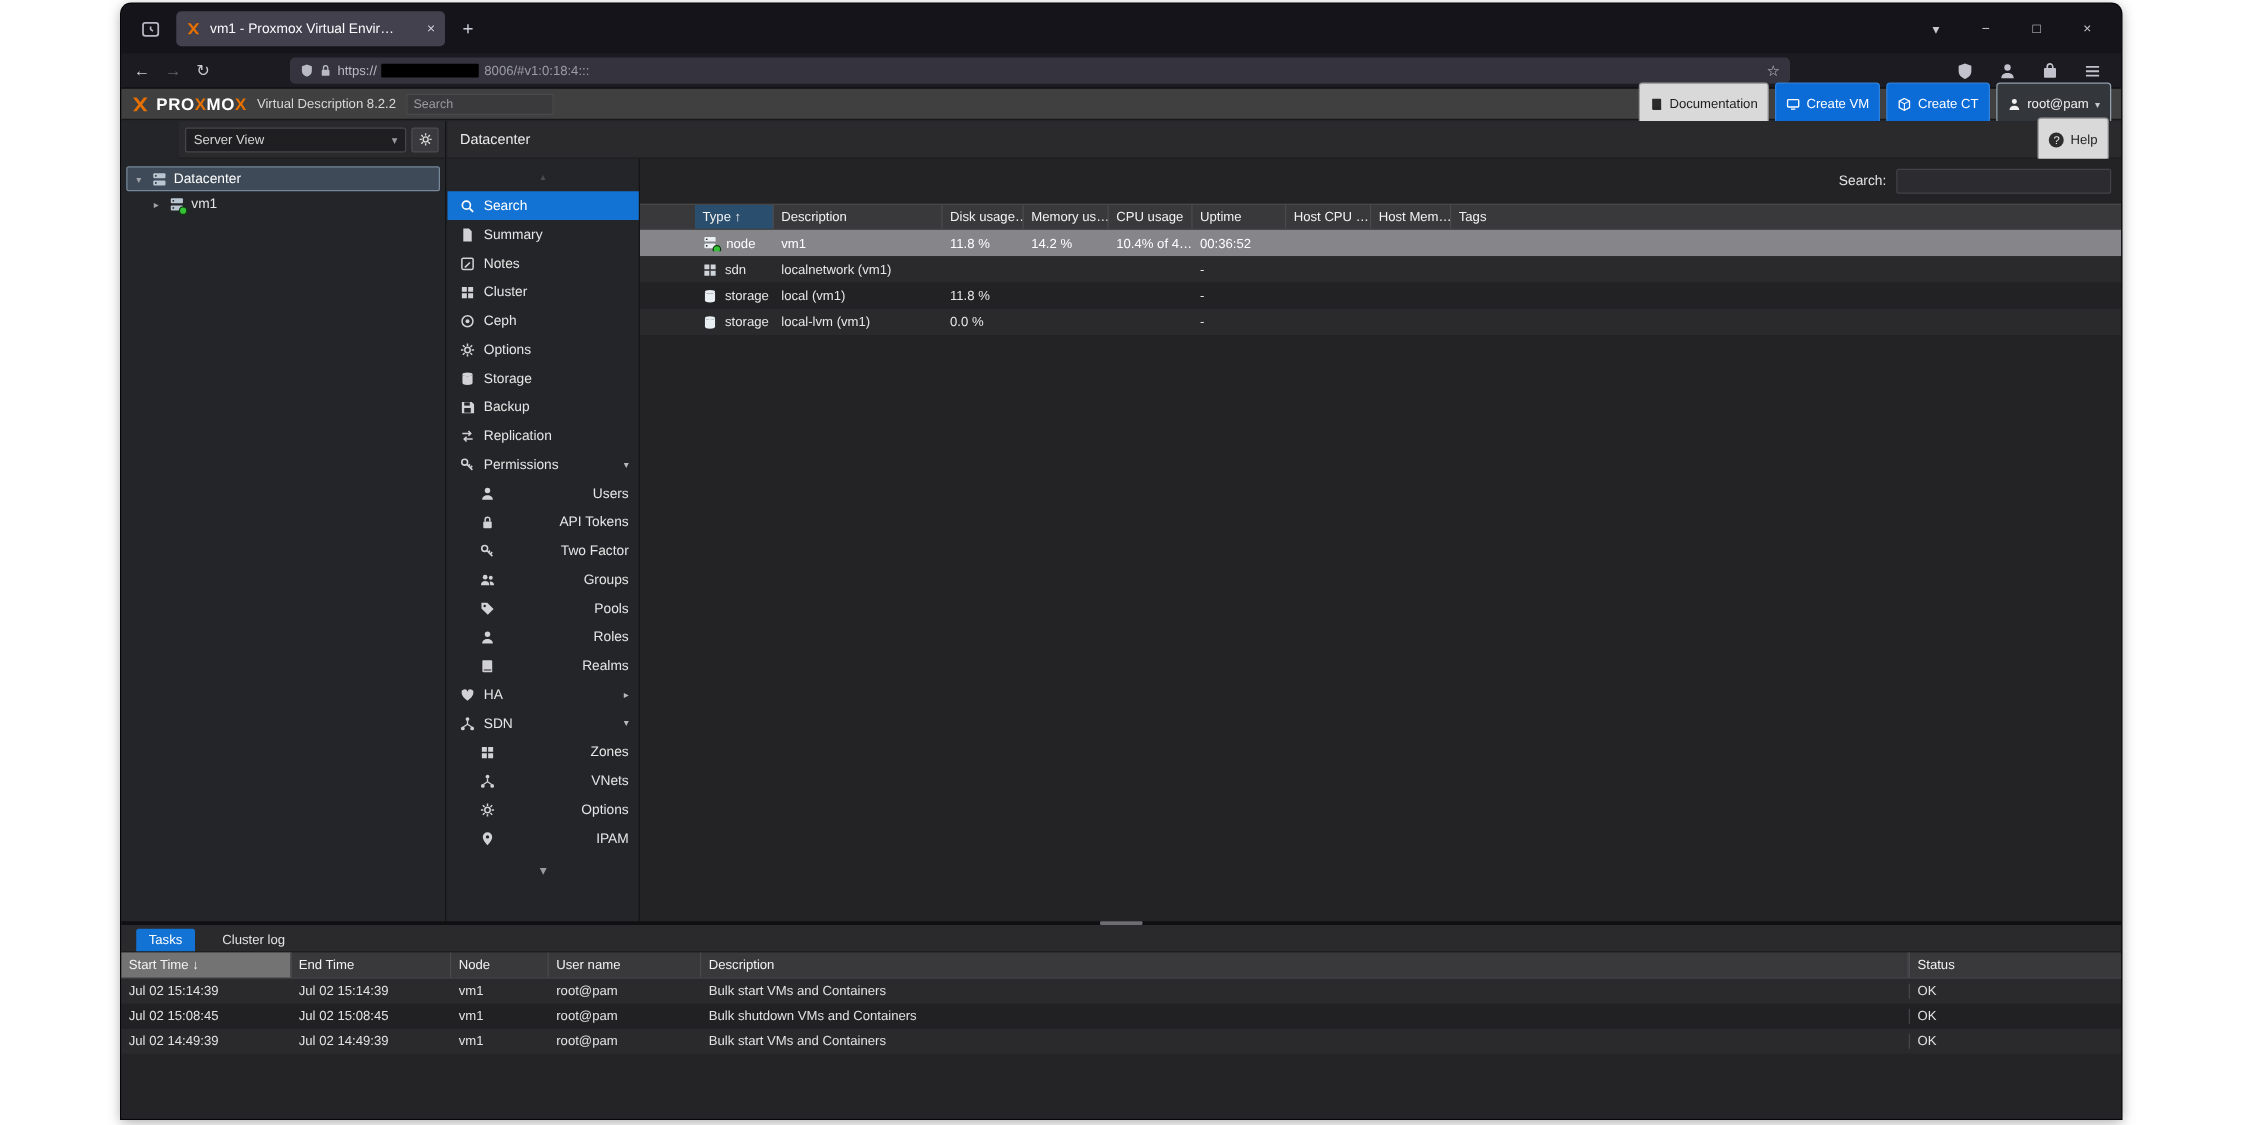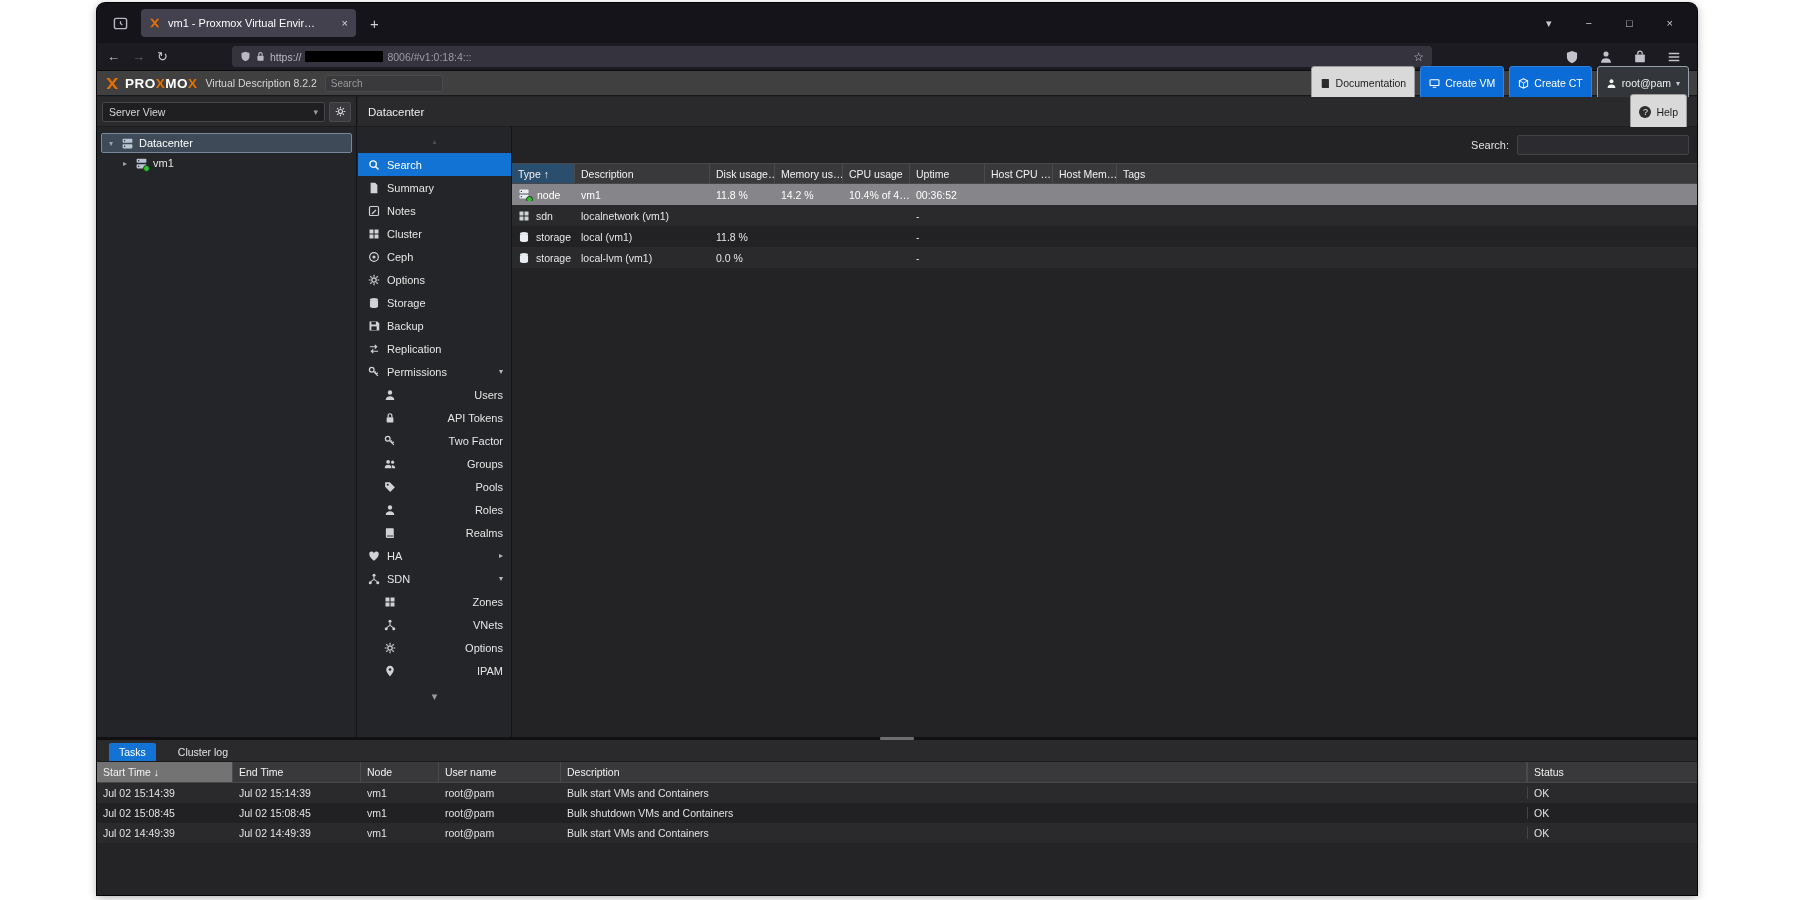--- a/index.html
+++ b/index.html
@@ -48,21 +48,21 @@
   .pve-search::placeholder { color:#9a9a9f; }
   .pve-btns { margin-left:auto; display:flex; gap:5px; align-items:center; }
   .btn { height:35px; display:flex; align-items:center; gap:5px; padding:0 8px; border-radius:3px; font-size:10.5px; white-space:nowrap; }
   .btn .ic { width:11px; height:11px; }
   .btn-light { background:#d9d9d9; color:#1d1d1d; border:1px solid #9a9a9a; }
   .btn-blue { background:#0b6cd8; color:#fff; border:1px solid #2f82dd; }
   .btn-user { background:#33373c; color:#f0f0f0; border:1px solid #93a1ad; }
   
   .app { position:absolute; top:94px; bottom:0; left:0; right:0; background:#232428; }
   .treepanel { position:absolute; top:0; left:0; width:260px; bottom:158px; background:#242528; border-right:1px solid #141416; }
-  .tp-head { height:30px; display:flex; align-items:center; gap:4px; padding:3px 5px; background:#2a2a2d; border-bottom:1px solid #1c1c1e; }
+  .tp-head { height:30px; display:flex; align-items:center; gap:4px; padding:3px 5px; background:#2a2a2d; border-bottom:1px solid #1c1c1e;margin-left:46px; }
   .viewsel { flex:1; height:20px; background:#1f1f22; border:1px solid #46464a; border-radius:2px; display:flex; align-items:center; padding:0 6px; font-size:10.5px; color:#d6d6d6; }
   .viewsel .vchev { margin-left:auto; color:#9a9aa0; font-size:9px; }
   .gearbtn { width:22px; height:20px; background:#3a3a3e; border:1px solid #4c4c50; border-radius:2px; display:flex; align-items:center; justify-content:center; color:#d8d8d8; }
   .gearbtn .ic { width:11px; height:11px; }
   .tree { padding:6px 4px; font-size:11px; }
   .trow { height:20px; display:flex; align-items:center; gap:5px; padding:0 4px; color:#e4e4e4; border:1px solid transparent; }
   .trow.sel { background:#3e4a57; border:1px solid #76889a; border-radius:2px; color:#fff; }
   .trow .ic { width:13px; height:13px; color:#b9c6d2; flex:0 0 auto; }
   .trow.child { margin-left:14px; }
   .texp { width:10px; color:#9fa4aa; font-size:8px; text-align:center; }
@@ -82,21 +82,21 @@
   .mi.ind { padding-left:26px;justify-content:space-between; }
   .mi.sel { background:#1373d4; color:#fff; }
   .mi.sel .ic { color:#fff; }
   .mi .chev { margin-left:auto; font-size:8px; color:#b8b8be; }
   .overflow-chev { text-align:center; color:#9a9aa0; font-size:11px; margin-top:8px; }
   .tablearea { flex:1; position:relative; background:#232326; }
   .searchrow { height:36px; display:flex; align-items:center; justify-content:flex-end; gap:8px; padding-right:8px; }
   .searchrow label { font-size:11px; color:#e2e2e2; }
   .ginput { width:172px; height:20px; background:#2c2c30; border:1px solid #434347; border-radius:2px; outline:none; color:#e6e6e6; font-size:11px; padding:0 5px; }
   .grid { width:100%; }
-  .grow { display:grid; grid-template-columns:63px 135px 65px 68px 67px 75px 68px 64px 1fr; align-items:center; }
+  .grow { display:grid; grid-template-columns:63px 135px 65px 68px 67px 75px 68px 64px 1fr; align-items:center;padding-left:44px; }
   .ghead { height:21px; background:#39393b; border-top:1px solid #47474a; border-bottom:1px solid #47474a; font-size:10.5px; color:#f2f2f2; }
   .ghead .hcell { height:100%; display:flex; align-items:center; padding:0 6px; border-right:1px solid #4a4a4d; white-space:nowrap; overflow:hidden; }
   .ghead .hcell.sorted { background:#2a4f6e; }
   .gr { height:21px; font-size:10.5px; color:#e6e6e6; }
   .gr:nth-child(odd) { background:#2a2a2d; }
   .gr:nth-child(even) { background:#222225; }
   .gr.sel { background:#85858a; color:#fff; }
   .gcell { padding:0 6px; white-space:nowrap; overflow:hidden; display:flex; align-items:center; gap:6px; }
   .gcell .ic { width:12px; height:12px; color:#e8eef2; flex:0 0 auto; }
   

